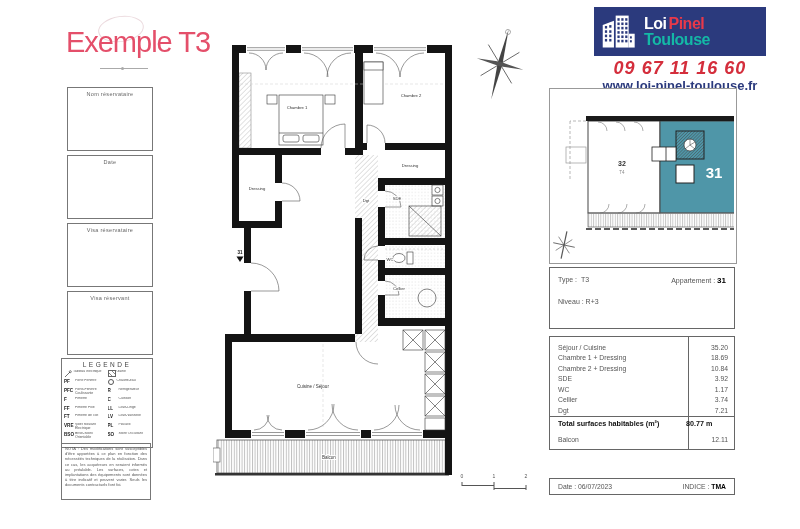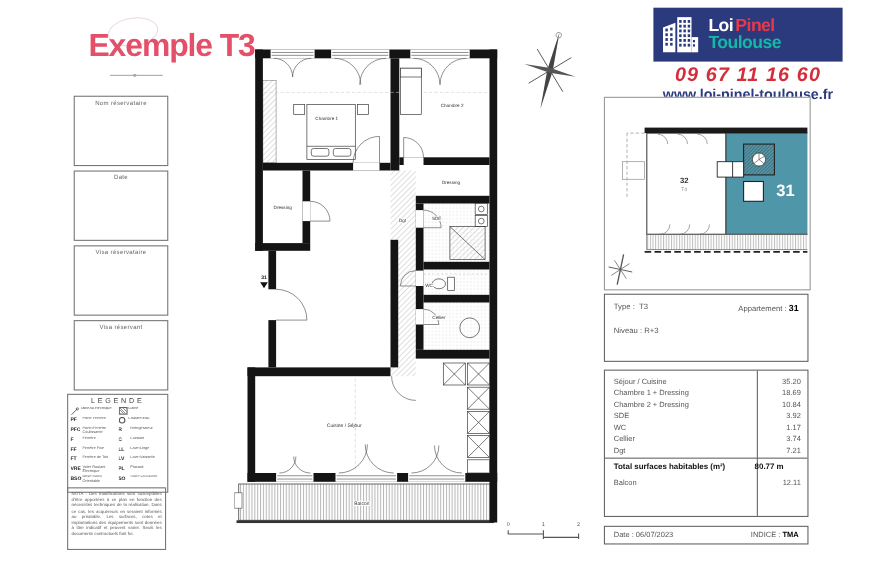--- a/index.html
+++ b/index.html
@@ -1,22 +1,22 @@
 <!DOCTYPE html>
 <html><head>
 <meta charset="utf-8">
 <style>
   html,body{margin:0;padding:0;background:#fff;}
   .page{position:relative;width:800px;height:529px;background:#ffffff;overflow:hidden;
         font-family:"Liberation Sans",sans-serif;color:#333;}
   .abs{position:absolute;}
 
   
-  .title{left:56px;top:26px;width:164px;text-align:center;font-size:29px;font-weight:bold;
-         color:#e44f6a;letter-spacing:-1px;margin-left:18px;}
+  .title{left:56px;top:26px;width:164px;text-align:center;font-size:29px;font-weight:normal;
+         color:#e44f6a;letter-spacing:-1px;}
   .doodle{left:98px;top:16px;width:44px;height:24px;border:1px solid rgba(210,170,180,.45);
           border-radius:50%;transform:rotate(-8deg);}
   .flourish{left:100px;top:68px;width:48px;border-top:1px solid #aaa;}
   .flourish::after{content:"";position:absolute;left:21px;top:-2px;width:3px;height:3px;
           background:#aaa;border-radius:50%;}
   .sig-box{left:67px;width:84px;height:62px;border:1px solid #777;background:#fff;}
   .sig-label{margin-top:3px;text-align:center;font-size:5.5px;color:#666;letter-spacing:.3px;}
 
   .legend-box{left:61px;top:358px;width:90px;height:88px;border:1px solid #777;font-size:3.6px;}
   .legend-title{text-align:center;font-size:6.5px;letter-spacing:2.5px;color:#444;margin-top:2px;}
@@ -44,21 +44,21 @@
   .url{left:594px;top:78px;width:172px;text-align:center;font-size:13px;font-weight:bold;
        color:#2b3a7d;text-decoration:none;}
 
   
   .site-box{left:549px;top:88px;width:186px;height:174px;border:1px solid #999;background:#fff;}
   .info-box{left:549px;top:267px;width:186px;height:62px;border:1px solid #666;
             box-sizing:border-box;padding:8px;font-size:7px;color:#555;}
   .info-row1{display:flex;justify-content:space-between;}
   .b31{font-weight:bold;color:#000;font-size:8px;}
   .info-level{margin-top:13px;}
-  .areas-box{left:549px;top:336px;width:186px;height:134px;border:1px solid #666;
+  .areas-box{left:549px;top:336px;width:186px;height:114px;border:1px solid #666;
              box-sizing:border-box;padding-top:5px;font-size:6.8px;color:#555;}
   .areas-box::after{content:"";position:absolute;left:138px;top:0;bottom:0;width:1px;background:#666;}
   .area-row{display:flex;align-items:center;height:10.5px;padding:0 6px 0 8px;}
   .area-row .lab{flex:1;} .area-row .val{width:40px;text-align:right;position:relative;z-index:1;}
   .total-row{display:flex;align-items:center;height:13px;padding:0 6px 0 8px;border-top:1px solid #666;
              font-weight:bold;color:#111;font-size:7.2px;}
   .total-row .lab{flex:1;} .total-row .val{width:42px;text-align:left;position:relative;z-index:1;}
   .spacer5{height:5px;}
   .footer-box{left:549px;top:478px;width:186px;height:17px;border:1px solid #666;
               box-sizing:border-box;display:flex;justify-content:space-between;align-items:center;

